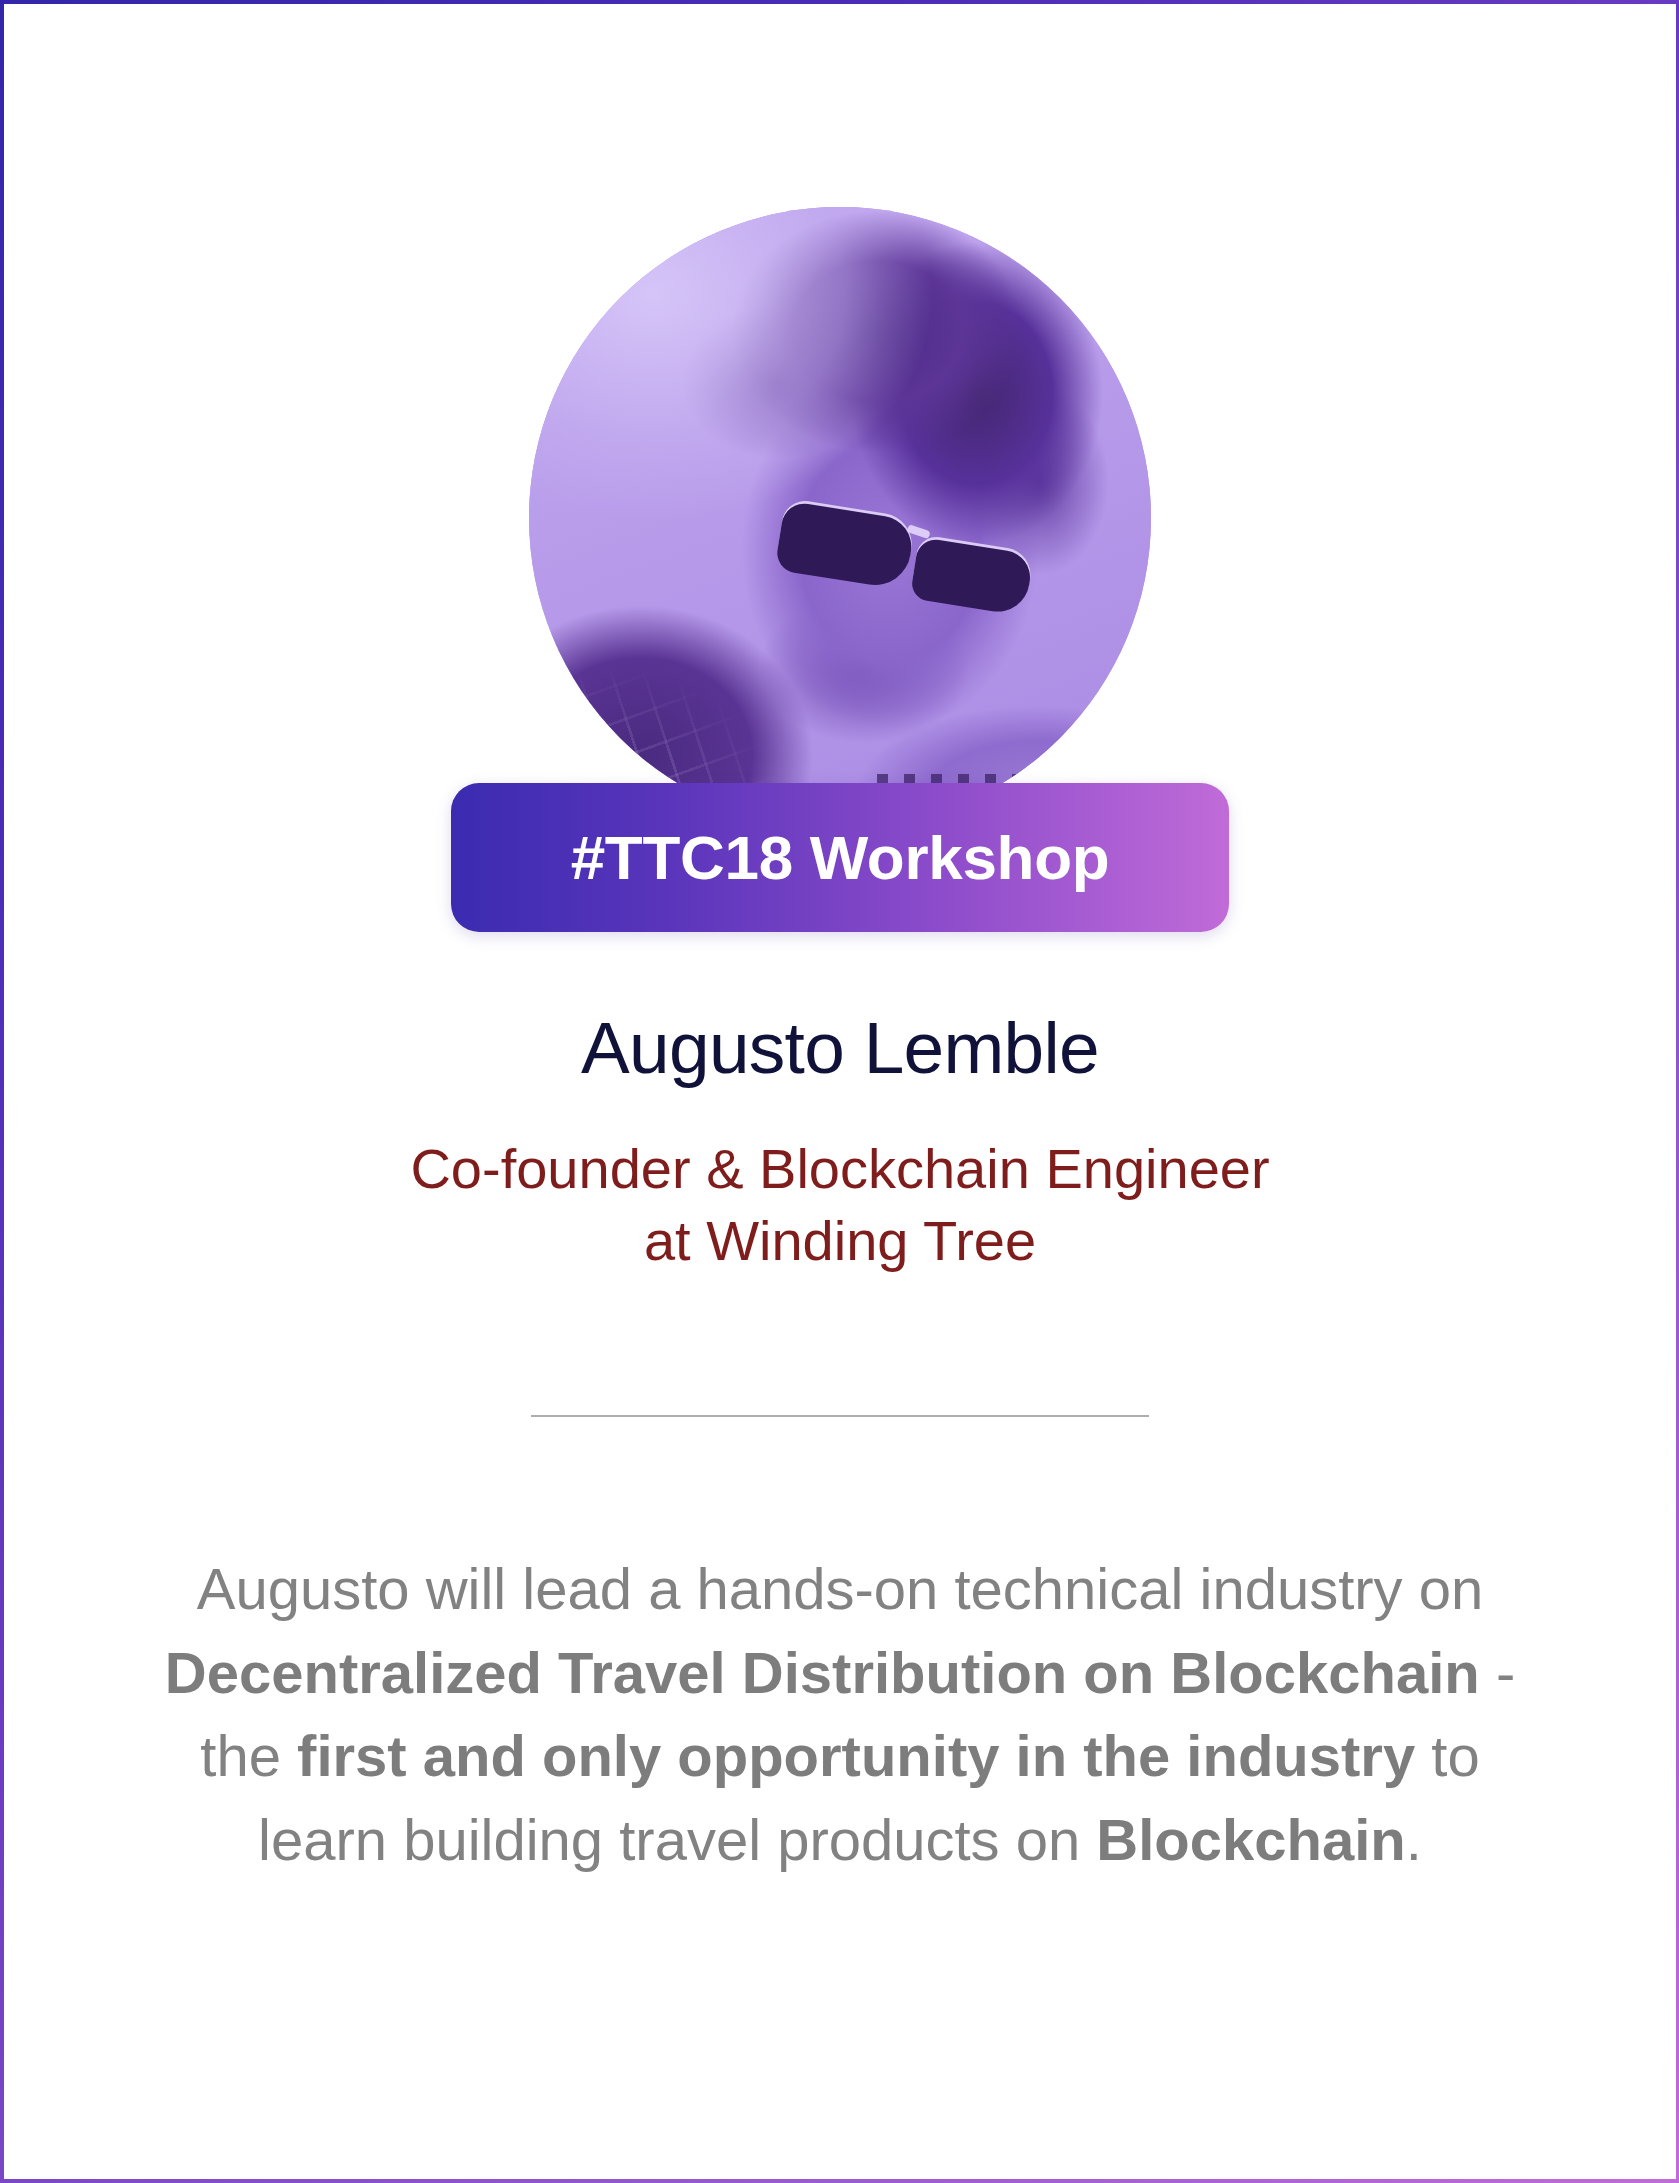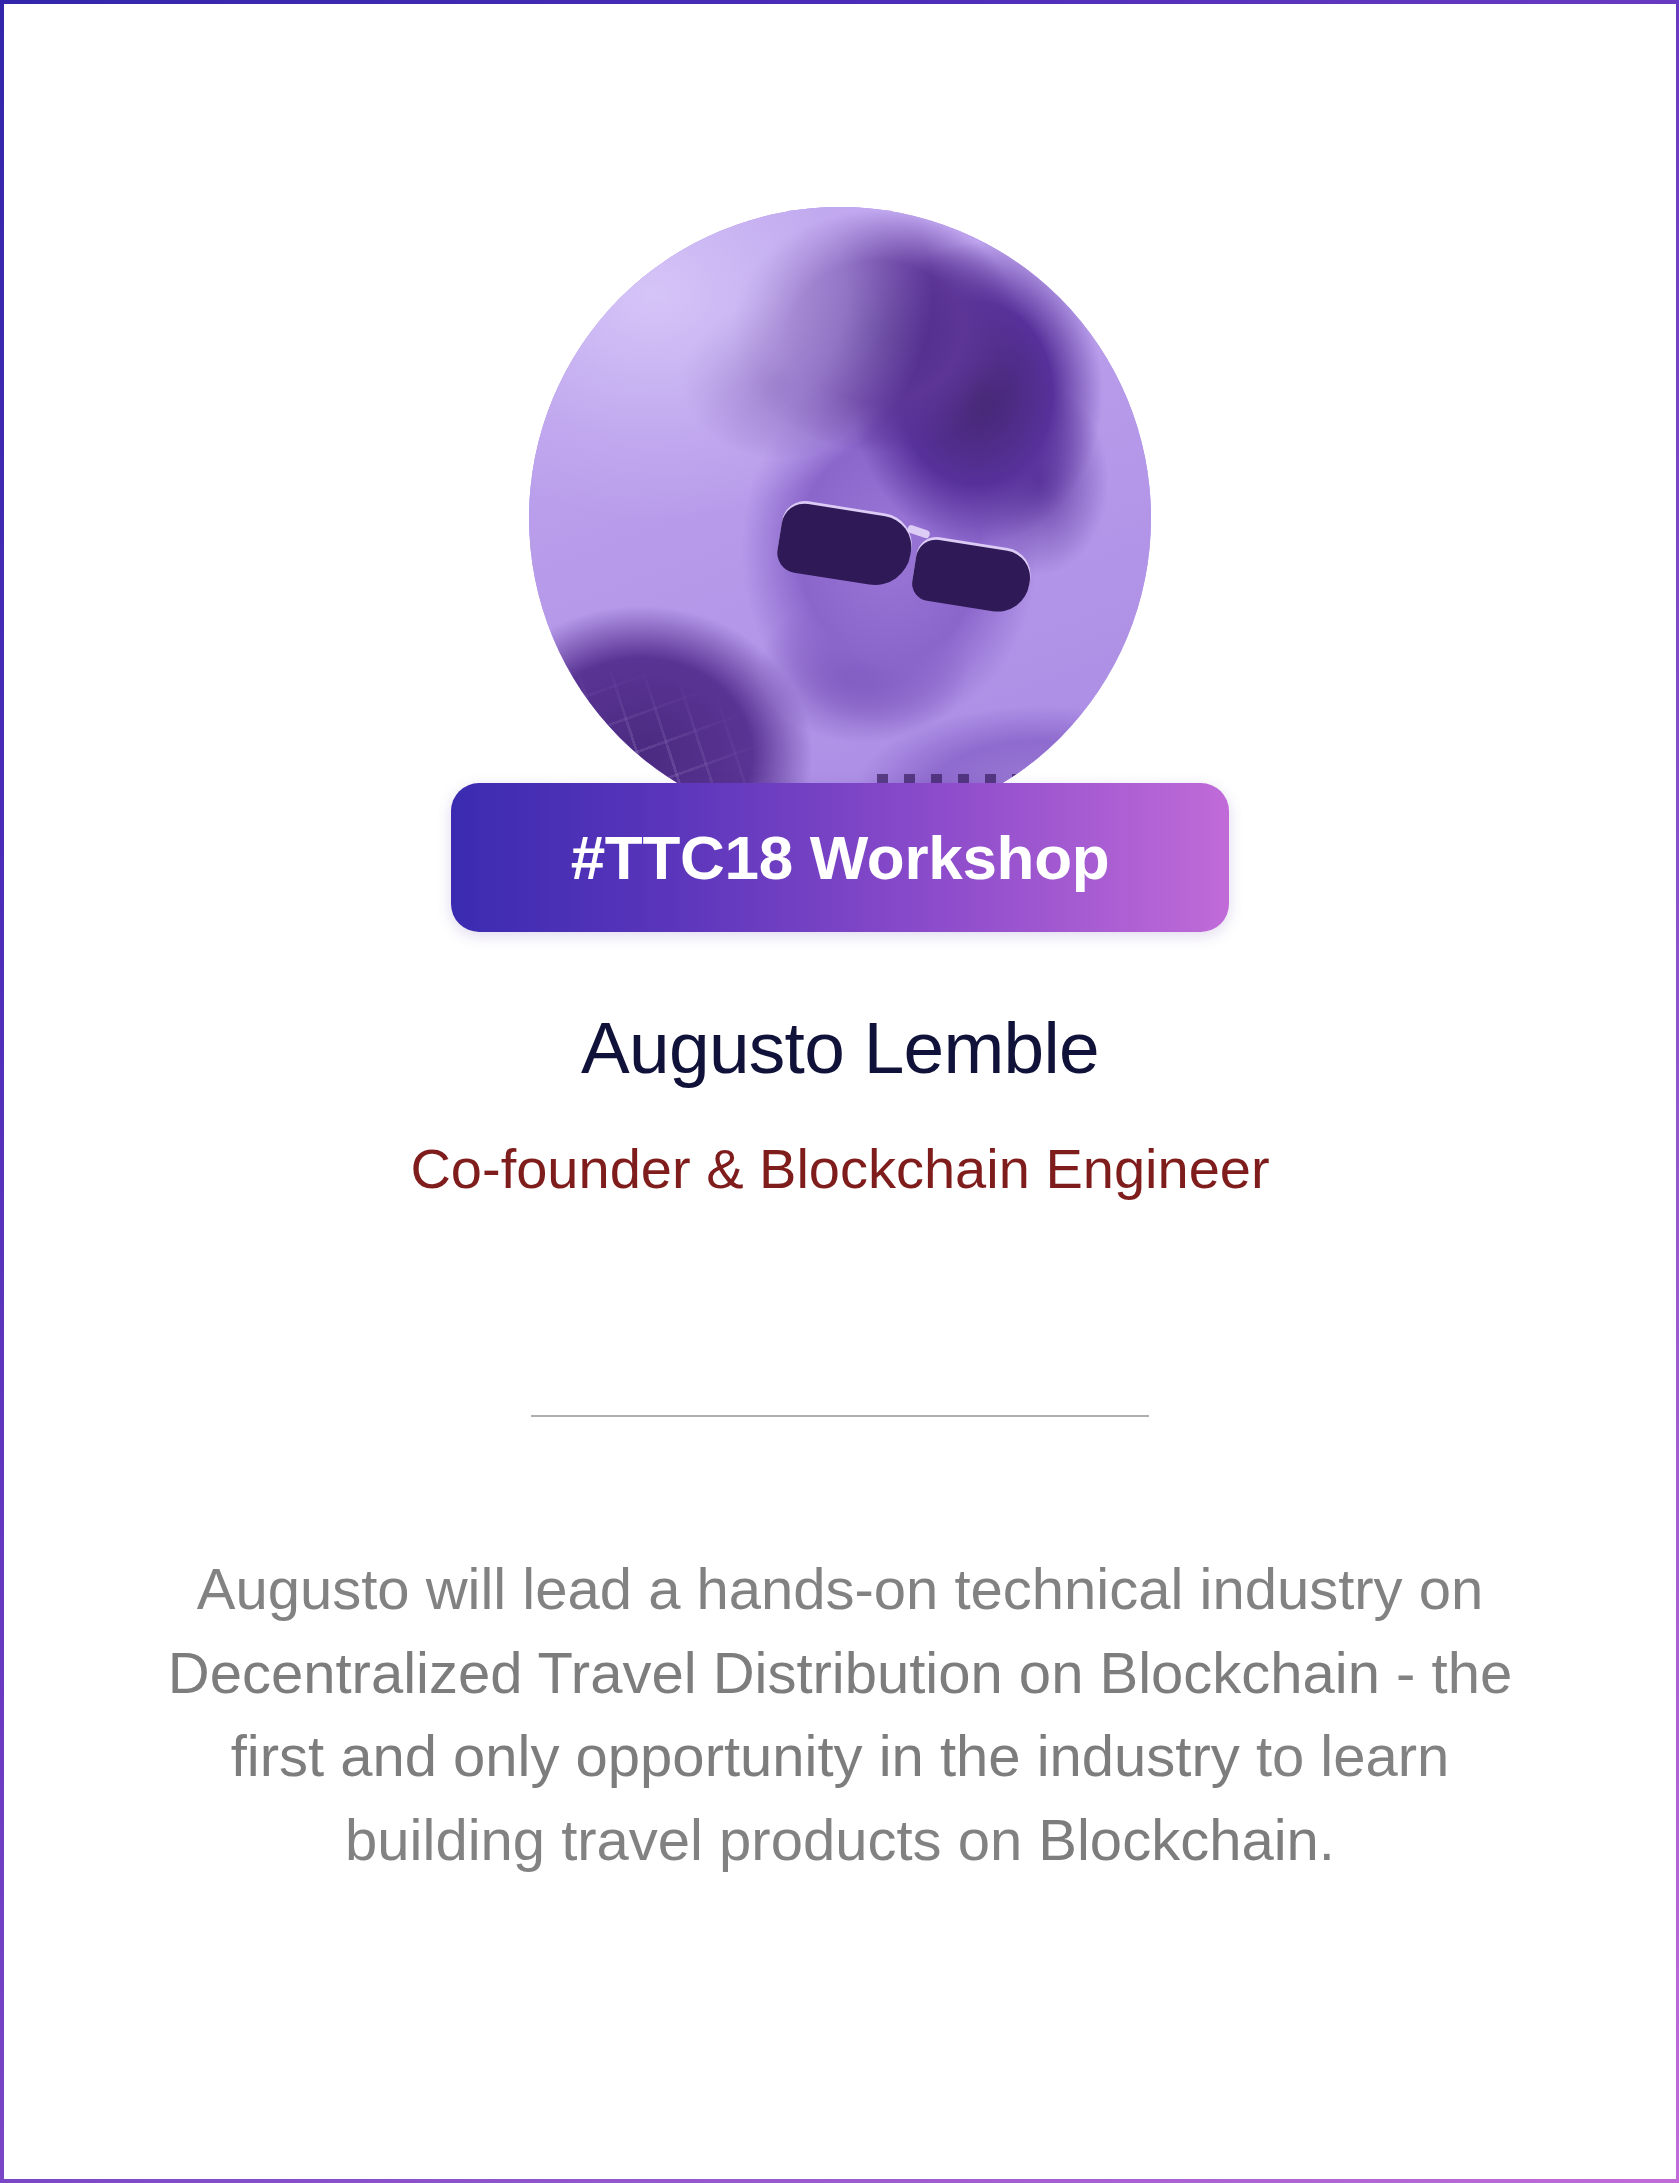--- a/index.html
+++ b/index.html
@@ -201,21 +201,21 @@
     top: 1485px;
     left: 50%;
     transform: translateX(-50%);
     width: 1351px;
     text-align: center;
     color: #828282;
     font-size: 58px;
     font-weight: 400;
     line-height: 1.44;
   }
-  .description b { font-weight: 400; color: #7d7d7d; }
+  .description b { font-weight: 700; color: #7d7d7d; }
 </style>
 </head>
 <body>
 
 <div class="speaker-card">
   <div class="card-inner">
 
     <div class="avatar-wrap">
       <div class="avatar">
         <div class="avatar-photo"></div>
@@ -230,20 +230,21 @@
     </div>
 
     <div class="badge">
       <span class="badge-label">#TTC18 Workshop</span>
     </div>
 
     <h1 class="speaker-name">Augusto Lemble</h1>
 
     <div class="speaker-role">
       <span class="role-line">Co-founder &amp; Blockchain Engineer</span>
+      <span class="role-line">at Winding Tree</span>
     </div>
 
     <div class="divider"></div>
 
     <p class="description" id="description"><span>Augusto will lead a hands-on technical industry on </span><b>Decentralized Travel Distribution on Blockchain</b><span> - the </span><b>first and only opportunity in the industry</b><span> to learn building travel products on </span><b>Blockchain</b><span>.</span></p>
 
   </div>
 </div>
 
 

